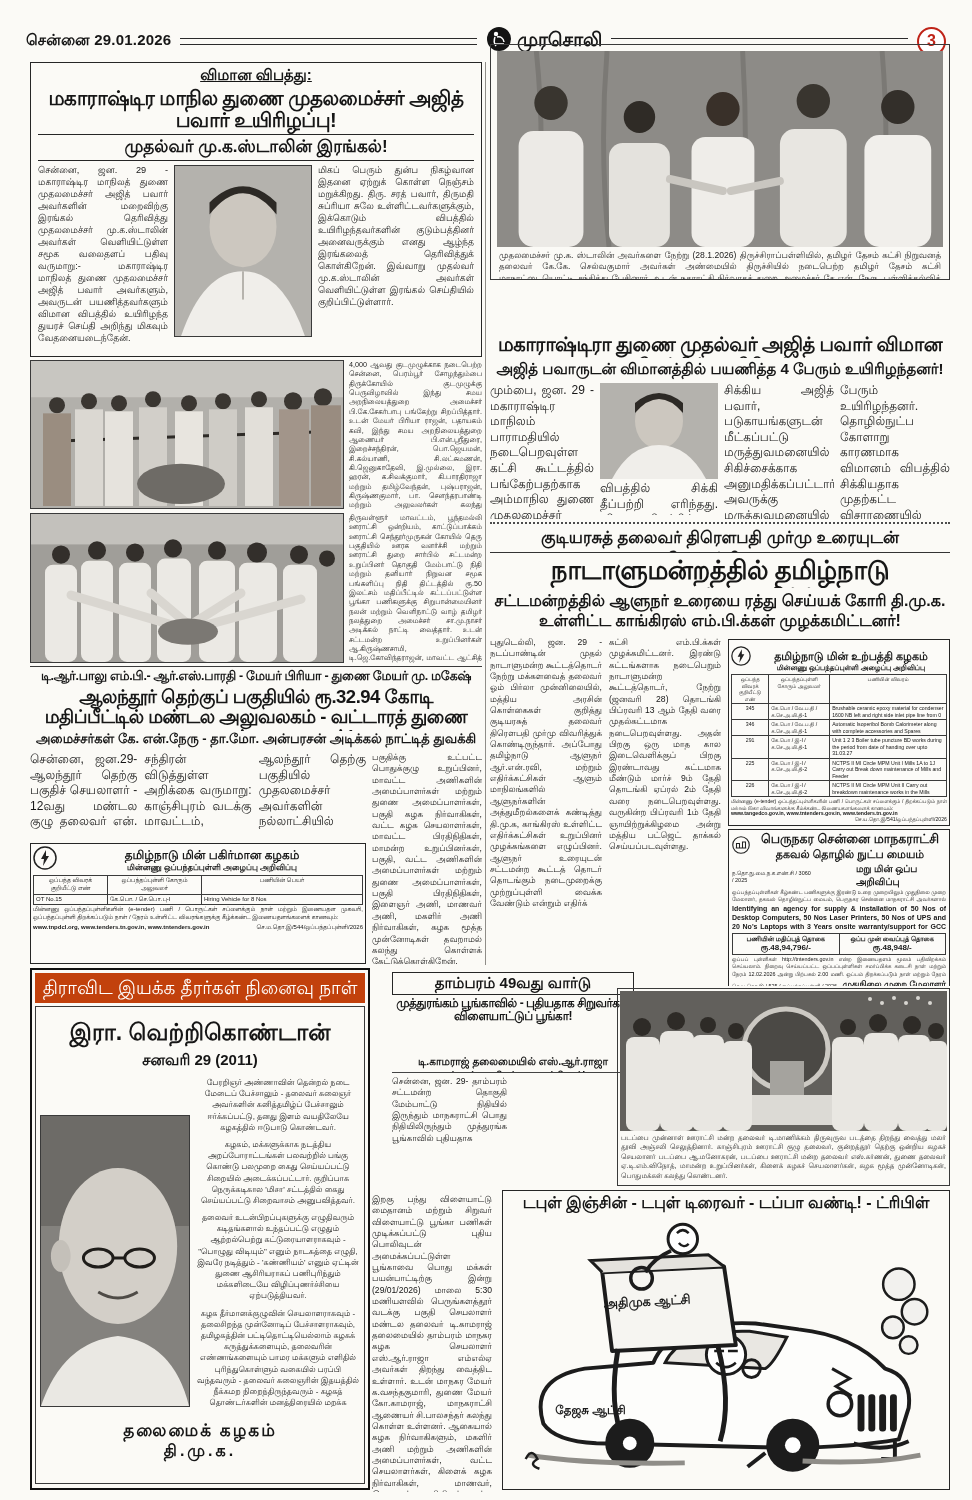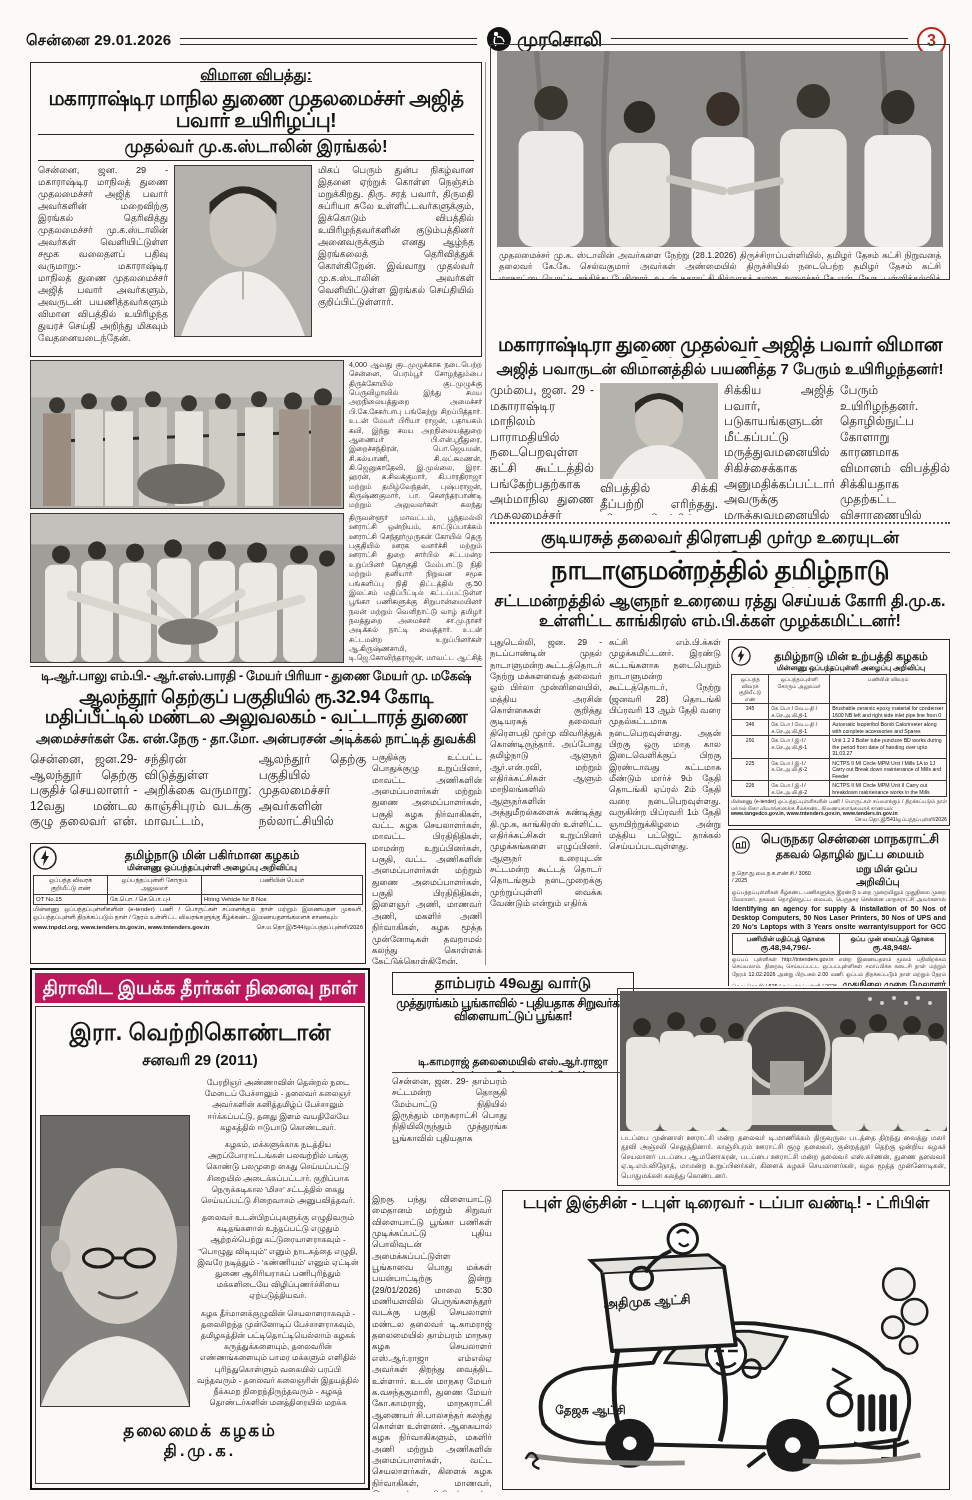--- a/index.html
+++ b/index.html
@@ -28,21 +28,21 @@
   .kick{font-weight:bold;text-decoration:underline;}
   .bighead{font-weight:bold;letter-spacing:-.5px;line-height:1.08;}
   .photo{background:#9a9894;overflow:hidden;}
   .photo svg{display:block;width:100%;height:100%;}
   .cap{color:#1c1c1c;}
   .cols3{columns:3;column-gap:7px;}
   .dotsep{border-bottom:2px dotted #4c4c4c;}
   .adtbl{width:100%;border-collapse:collapse;table-layout:fixed;}
   .adtbl td,.adtbl th{border:1px solid #3b3b3b;padding:1px 2px;vertical-align:top;font-weight:normal;}
   .adhead{display:flex;align-items:center;gap:4px;}
-  .banner{background:#be185d;color:#fff;font-weight:bold;}
+  .banner{background:#c2410c;color:#fff;font-weight:normal;}
   .flexrow{display:flex;}
 </style>
 </head>
 <body>
 
 <div class="page">
 
   <div class="hdr">
     <span class="hdr-date">சென்னை 29.01.2026</span>
     <span class="hdr-rule"></span>
@@ -260,21 +260,21 @@
             <line x1="176" y1="128" x2="230" y2="140"></line>
             <line x1="288" y1="130" x2="238" y2="140"></line>
           </g>
         </svg>
     </div>
     <div class="cap t85 jt clip" style="padding:3px 2px;height:60px;">முதலமைச்சர் மு.க. ஸ்டாலின் அவர்களை நேற்று (28.1.2026) திருச்சிராப்பள்ளியில், தமிழர் தேசம் கட்சி நிறுவனத் தலைவர் கே.கே. செல்வகுமார் அவர்கள் அண்மையில் திருச்சியில் நடைபெற்ற தமிழர் தேசம் கட்சி மாநாட்டையொட்டி சந்தித்து பேசினார். உடன் நகராட்சி நிர்வாகத் துறை அமைச்சர் கே.என். நேரு, பள்ளிக்கல்வித் துறை அமைச்சர் முனைவர் அன்பில் மகேஸ் பொய்யாமொழி ஆகியோர் உள்ளனர்.</div>
   </div>
 
   <div class="blk clip dotsep" style="left:490px;top:334px;width:460px;height:190px;">
     <div class="ctr bighead clip" style="font-size:19.5px;height:24px;">மகாராஷ்டிரா துணை முதல்வர் அஜித் பவார் விமான விபத்தில் உயிரிழப்பு!</div>
-    <div class="ctr b clip" style="font-size:15px;height:20px;margin-top:2px;">அஜித் பவாருடன் விமானத்தில் பயணித்த 7 பேரும் உயிரிழந்தனர்!</div>
+    <div class="ctr b clip" style="font-size:15px;height:20px;margin-top:2px;">அஜித் பவாருடன் விமானத்தில் பயணித்த 4 பேரும் உயிரிழந்தனர்!</div>
     <div class="flexrow" style="gap:6px;margin-top:3px;height:136px;">
       <div class="t8 jt clip" style="width:104px;">மும்பை, ஜன. 29 - மகாராஷ்டிர மாநிலம் பாராமதியில் நடைபெறவுள்ள கட்சி கூட்டத்தில் பங்கேற்பதற்காக அம்மாநில துணை முதலமைச்சர் அஜித்பவார் சிறிய ரக விமானத்தில் நேற்று காலை புறப்பட்டார். பாராமதியில் காலை 8:45 மணிக்கு விமானம் தரையிறங்க முயன்றபோது விமானம்</div>
       <div style="width:118px;flex:none;">
         <div class="photo" style="height:96px;">
           <svg viewBox="0 0 118 96" preserveAspectRatio="none">
               <rect width="118" height="96" fill="#b4b2ad"></rect>
               <ellipse cx="59" cy="38" rx="24" ry="28" fill="#ccc7bf"></ellipse>
               <path d="M35,30 Q59,2 83,30 L83,20 Q59,0 35,20 Z" fill="#2c2925"></path>
               <path d="M12,96 Q30,62 59,62 Q88,62 106,96 Z" fill="#f0eeea"></path>
             </svg>

